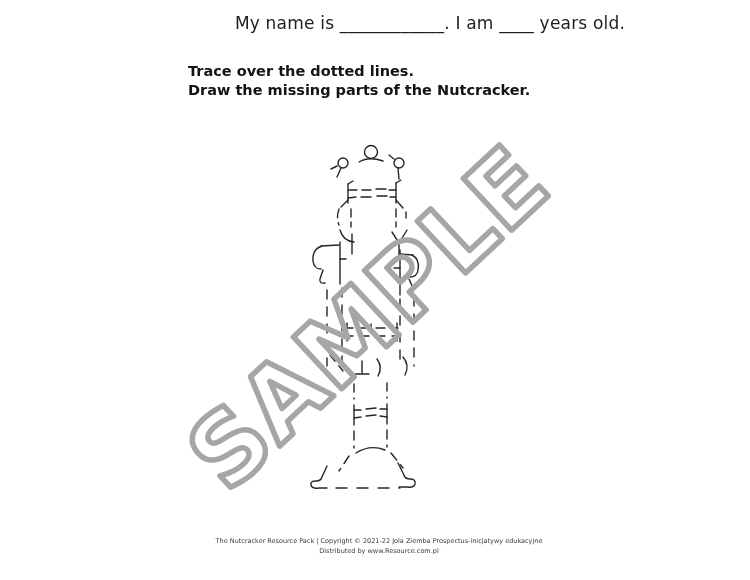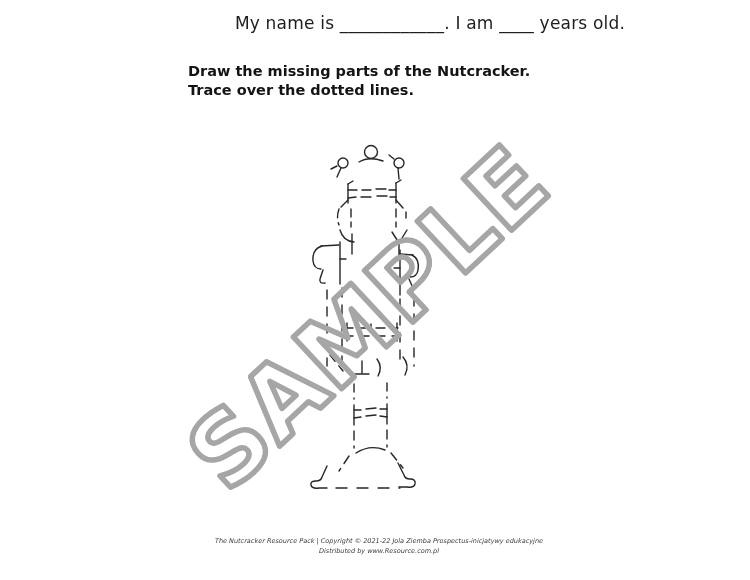--- a/index.html
+++ b/index.html
@@ -47,36 +47,35 @@
     position: absolute;
     top: 536px;
     left: 0;
     width: 100%;
     box-sizing: border-box;
     padding-left: 8px;
     text-align: center;
     font-size: 6.5px;
     line-height: 10px;
     color: #3a3a3a;
-    font-style: italic;
   }
   .wm-text {
     font-family: "DejaVu Sans", "Liberation Sans", sans-serif;
   }
 </style>
 </head>
 <body>
 
 <div class="page">
 
   <div class="name-line">My name is ____________. I am ____ years old.</div>
 
   <div class="instructions">
+    <div>Trace over the dotted lines.</div>
     <div>Draw the missing parts of the Nutcracker.</div>
-    <div>Trace over the dotted lines.</div>
   </div>
 
   <svg class="figure-layer" viewBox="0 0 750 580">
 
     <g fill="none" stroke="#262626" stroke-width="1.4" stroke-linecap="round" stroke-linejoin="round">
 
       <g>
         <circle cx="371" cy="152" r="6.5"></circle>
         <path d="M359,162 Q369,156 383,161"></path>
         <circle cx="343" cy="163" r="5"></circle>

